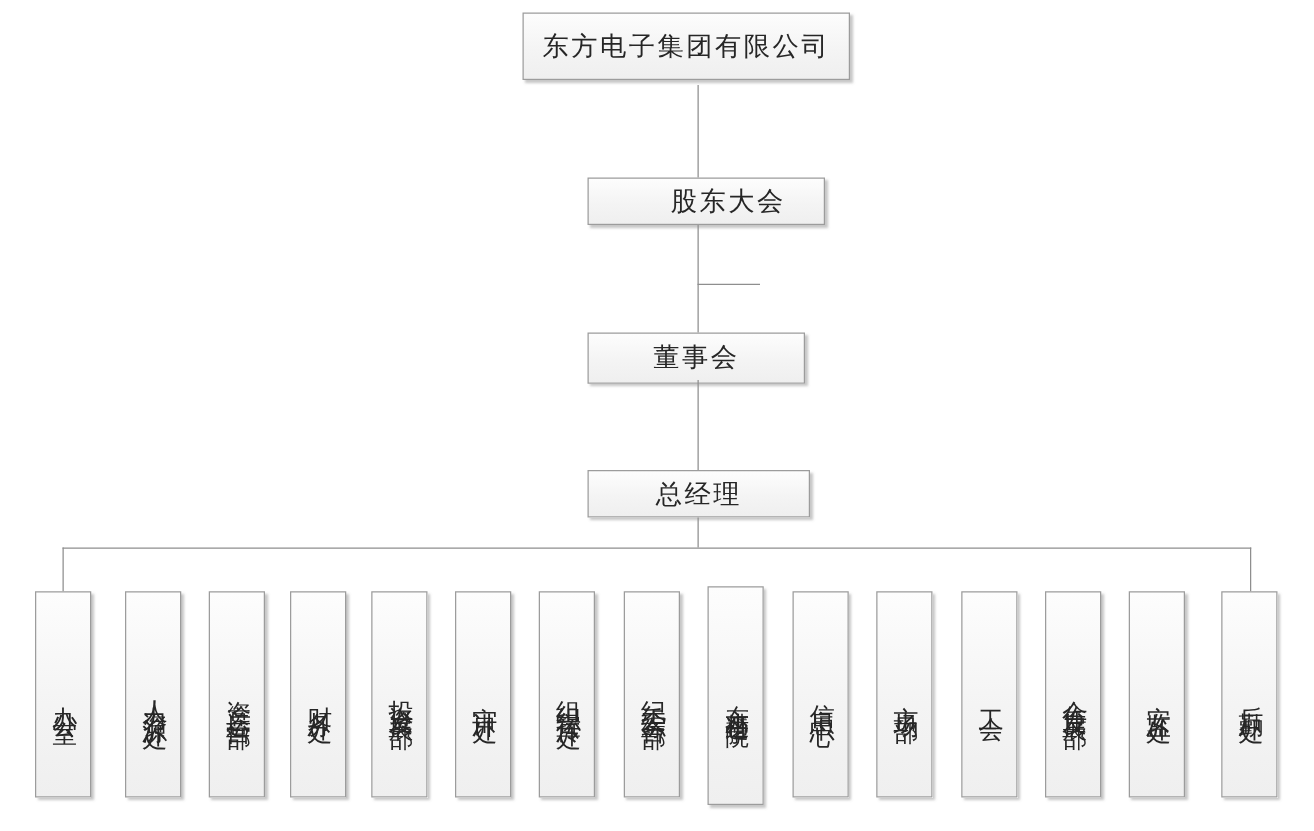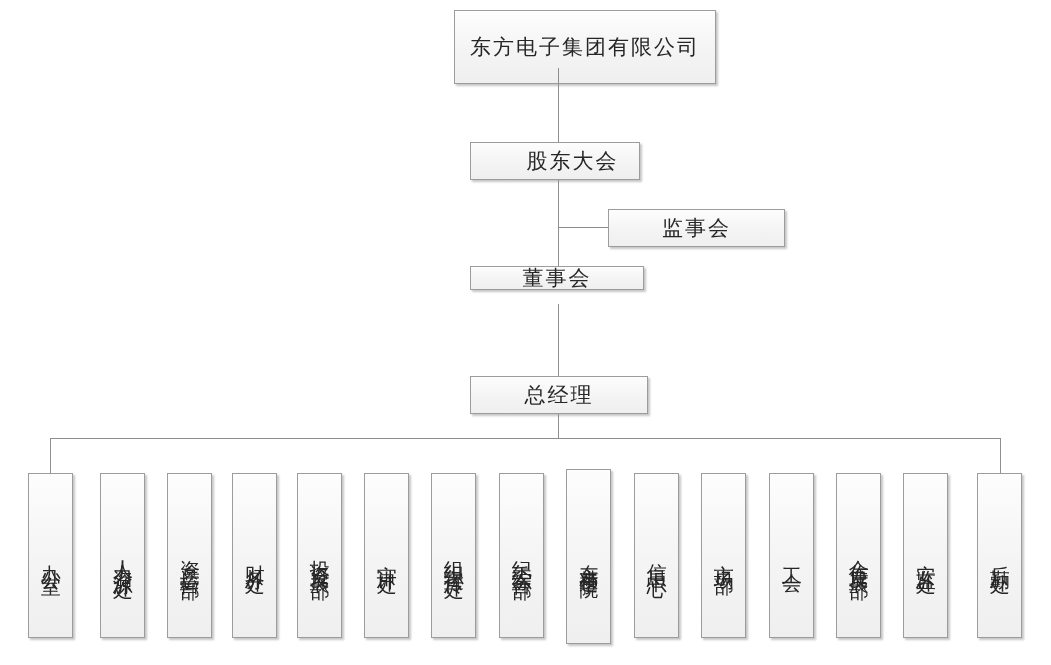--- a/index.html
+++ b/index.html
@@ -52,33 +52,32 @@
     background: #8e8e8e;
   }
   .conn.v { width: 1px; }
   .conn.h { height: 1px; }
 </style>
 </head>
 <body>
 
 <div id="chart-canvas">
 
-  <div class="node horizontal" style="left:418px; top:10px; width:262px; height:74px;margin-left:36px;">东方电子集团有限公司</div>
+  <div class="node horizontal" style="left:418px; top:10px; width:262px; height:54px;">东方电子集团有限公司</div>
 
   <div class="conn v" style="left:558px; top:68px; height:74px;"></div>
 
-  <div class="node horizontal" style="left:470px; top:142px; width:170px; height:38px;padding-left:35px;">股东大会</div>
+  <div class="node horizontal" style="left:470px; top:142px; width:190px; height:38px;padding-left:35px;">股东大会</div>
 
   <div class="conn v" style="left:558px; top:180px; height:86px;"></div>
 
   <div class="conn h" style="left:558px; top:227px; width:50px;"></div>
 
-  <div class="node horizontal" style="left:608px; top:209px; width:177px; height:38px;">监事会</div>
 
-  <div class="node horizontal" style="left:470px; top:266px; width:174px; height:24px;">董事会</div>
+  <div class="node horizontal" style="left:470px; top:266px; width:174px; height:41px;">董事会</div>
 
   <div class="conn v" style="left:558px; top:304px; height:72px;"></div>
 
   <div class="node horizontal" style="left:470px; top:376px; width:178px; height:38px;">总经理</div>
 
   <div class="conn v" style="left:558px; top:414px; height:24px;"></div>
 
   <div class="conn h" style="left:50px; top:438px; width:951px;"></div>
 
   <div class="conn v" style="left:50px; top:438px; height:35px;"></div>

